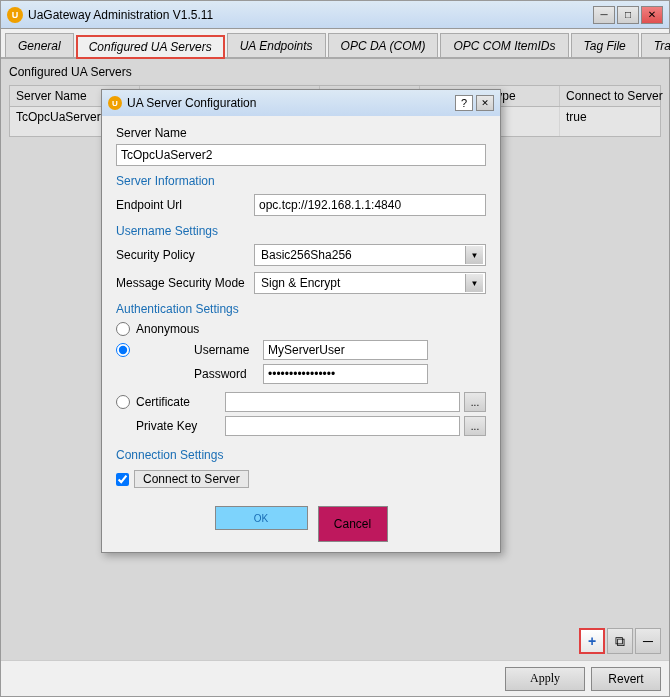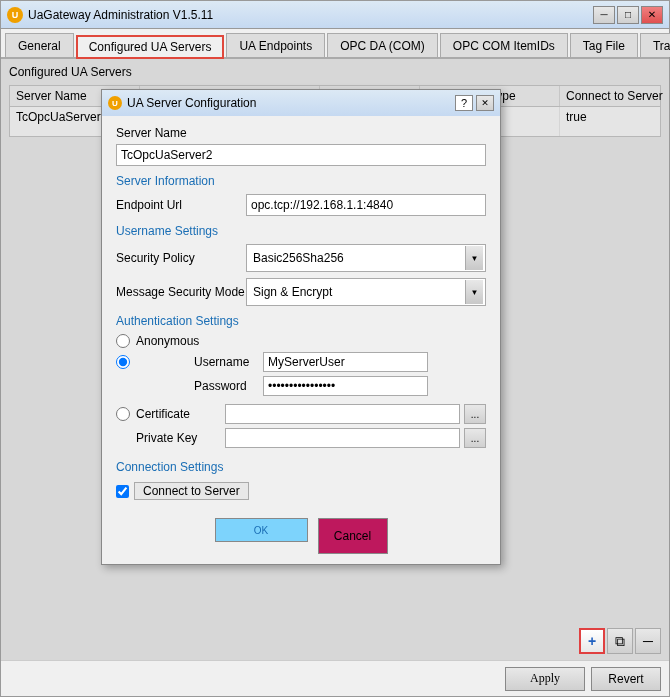--- a/index.html
+++ b/index.html
@@ -65,20 +65,21 @@
       padding: 4px 12px;
       background: #ddd;
       border: 1px solid #aaa;
       border-bottom: none;
       cursor: pointer;
       font-size: 12px;
       height: 24px;
       display: flex;
       align-items: center;
       white-space: nowrap;
+      font-style: italic;
     }
     .tab.active {
       background: #f0f0f0;
       border-color: #888;
       border-bottom: 2px solid #f0f0f0;
       margin-bottom: -2px;
       z-index: 1;
     }
     .tab.active.highlighted {
       outline: 2px solid #e0483c;
@@ -191,29 +192,30 @@
     .section-header {
       font-size: 12px;
       color: #1a6eb5;
       margin: 8px 0 6px;
       font-weight: normal;
     }
     .form-row {
       display: flex;
       align-items: center;
       margin-bottom: 6px;
+      gap: 8px;
     }
     .form-row-label {
       width: 130px;
       font-size: 12px;
       flex-shrink: 0;
     }
     .form-row-input { flex: 1; }
     .dropdown {
-      height: 28px;
+      height: 22px;
       border: 1px solid #aaa;
       background: white;
       width: 100%;
       font-size: 12px;
       padding: 1px 2px;
       display: flex;
       align-items: center;
       justify-content: space-between;
       cursor: pointer;
       position: relative;

